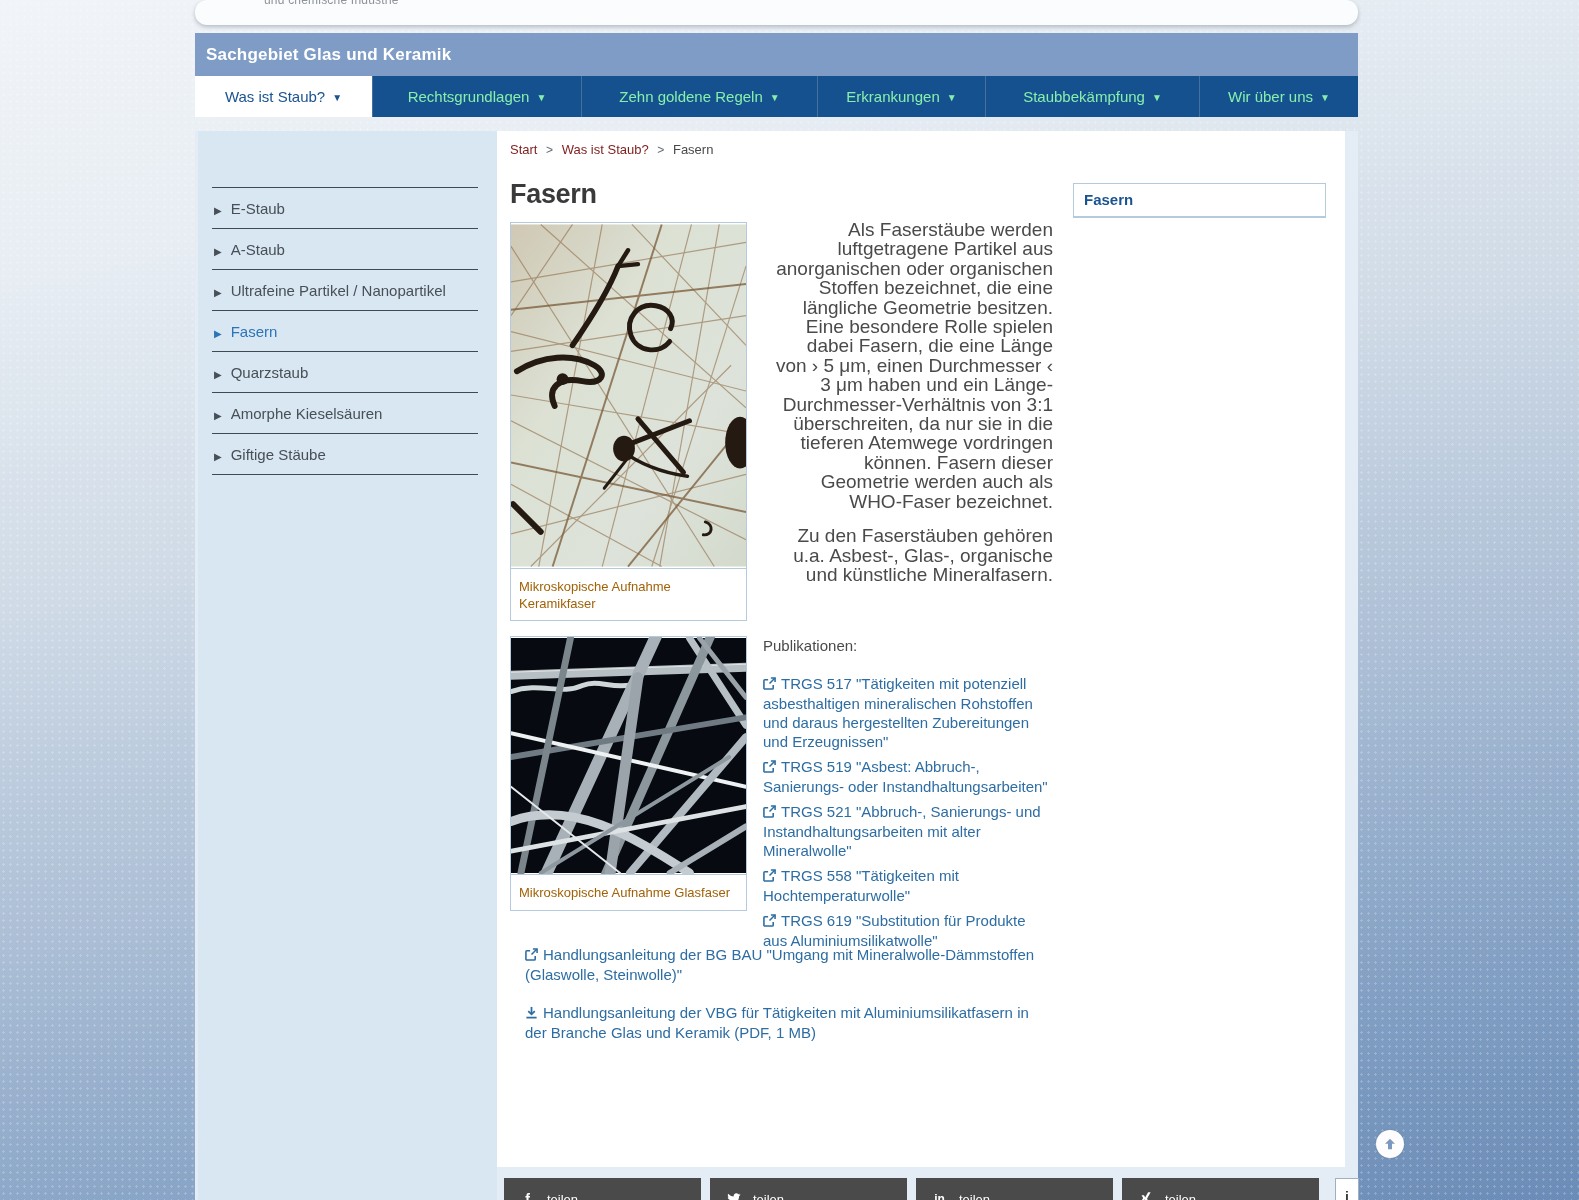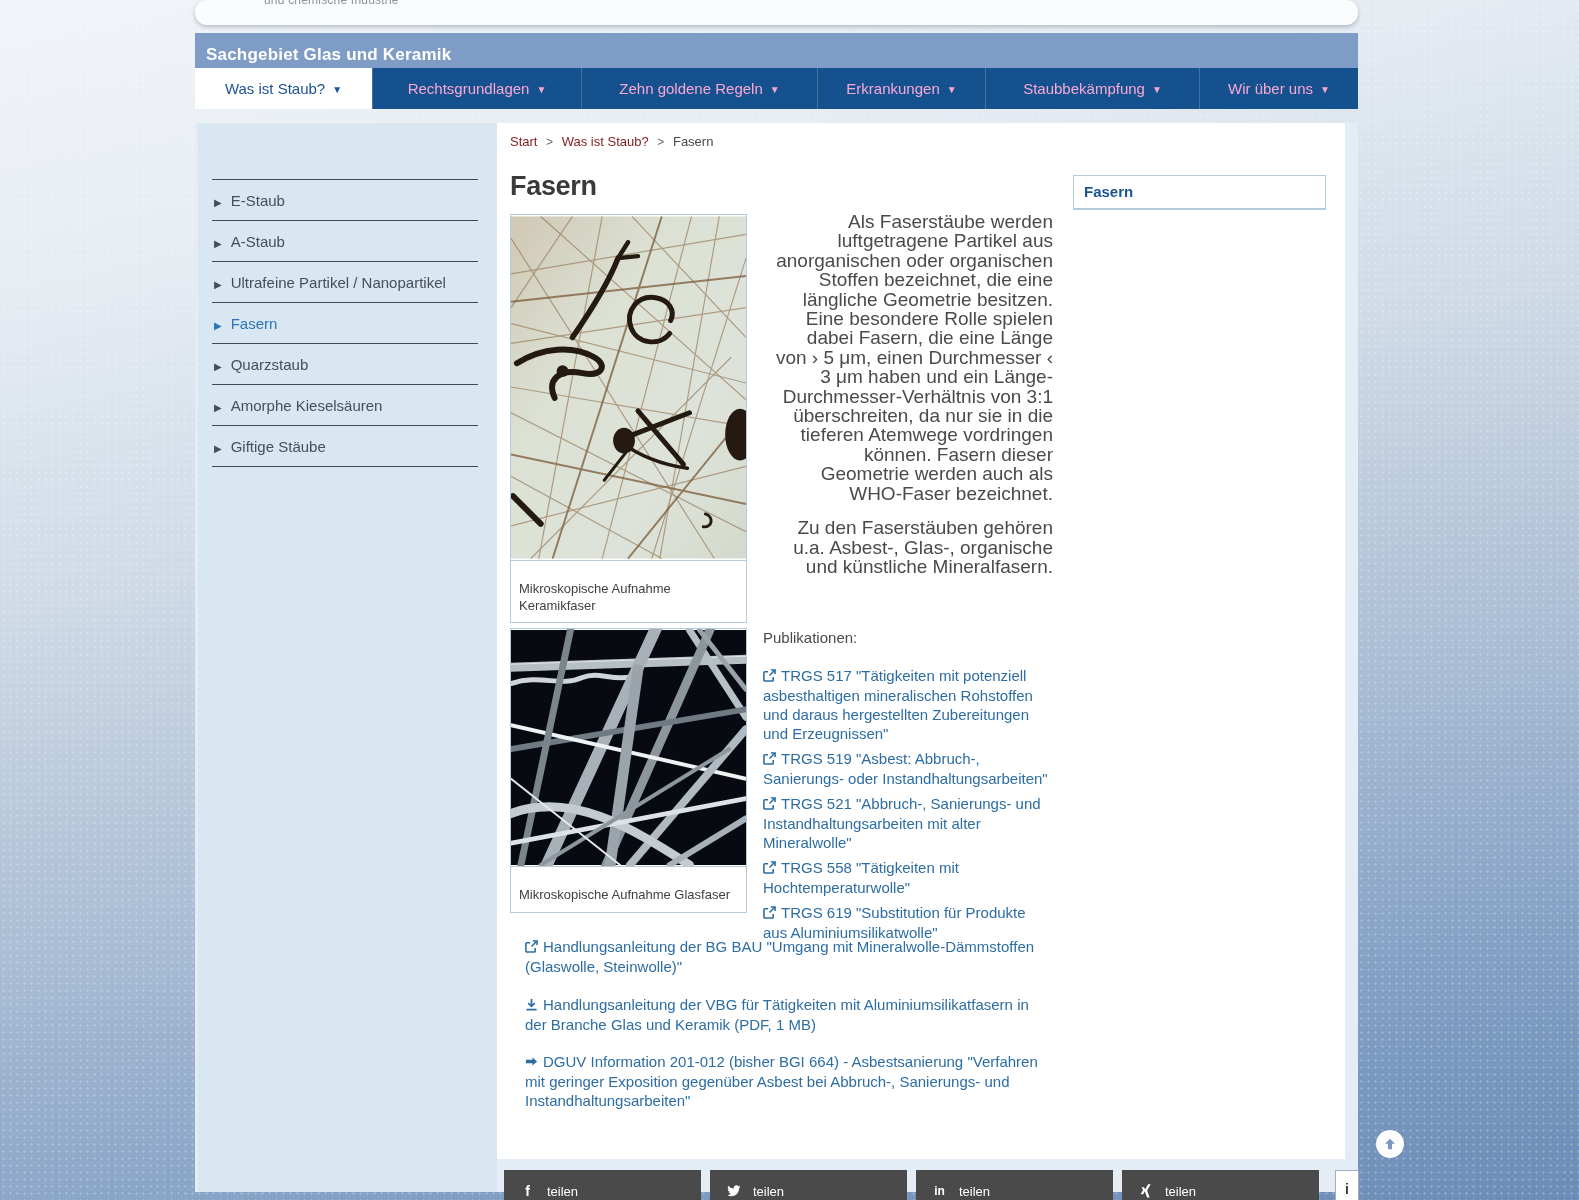--- a/index.html
+++ b/index.html
@@ -15,27 +15,27 @@
   }
 
   .site { position:absolute; left:195px; top:0; width:1163px; }
 
   
   .header-strip { position:relative; height:25px; background:#fbfcfd; overflow:hidden;
     box-shadow:0 2px 4px rgba(110,122,138,.45);border-radius:12px; }
   .logo-tagline { position:absolute; left:69px; top:-7px; font-size:12px; color:#8e9399; letter-spacing:.2px; }
 
   
-  .banner { margin-top:8px; height:35px; background:#7e9cc5; color:#ffffff;
+  .banner { margin-top:8px; height:43px; background:#7e9cc5; color:#ffffff;
     font-size:17px; font-weight:bold; line-height:43px; padding-left:11px; letter-spacing:.2px; }
 
   
   .nav { display:flex; height:41px; background:#15518f; }
   .nav-item { flex:none; display:flex; align-items:center; justify-content:center;
-    color:#f9a8d4; font-size:15px; border-right:1px solid #46719f; cursor:pointer; }
+    color:#86efac; font-size:15px; border-right:1px solid #46719f; cursor:pointer; }
   .nav-item:last-child { border-right:none; }
   .nav-item.active { background:#ffffff; color:#1b5391; }
   .caret { font-size:10px; margin-left:7px; position:relative; top:1px; }
 
   
   .content-wrap { position:relative; margin-top:14px; height:1069px; background:#e4edf6; }
   .sidebar-panel { position:absolute; left:3px; top:0; width:299px; height:1069px; background:#d9e7f3; }
 
   .menu { list-style:none; margin:56px 19px 0 14px; border-top:1px solid #3f4a52; }
   .menu li { display:flex; align-items:baseline; gap:9px; padding:12px 0 11px 2px;
@@ -46,21 +46,21 @@
   .main-panel { position:absolute; left:302px; top:0; width:848px; height:1036px; background:#ffffff; }
 
   .breadcrumb { position:absolute; left:13px; top:11px; font-size:13px; color:#4a4a4a; }
   .breadcrumb a { color:#7f1d1d; text-decoration:none; cursor:pointer; }
   .breadcrumb .sep { color:#5f6a74; margin:0 5px; font-size:12px; }
 
   h1.page-title { position:absolute; left:13px; top:48px; font-size:27px; font-weight:bold; color:#3a3a3a; letter-spacing:-.3px; }
 
   .figure { position:absolute; left:13px; width:237px; border:1px solid #b3cbdd; background:#fff; }
   .figure-img { display:block; width:100%; }
-  .figure figcaption { border-top:1px solid #b3cbdd; padding:20px 8px 8px; font-size:13px; color:#404040; line-height:1.28; }
+  .figure figcaption { border-top:1px solid #b3cbdd; padding:10px 8px 8px; font-size:13px; color:#a16207; line-height:1.28; }
   #figure1 { top:91px; }
   #figure2 { top:505px; }
 
   .para-col { position:absolute; left:274px; top:89px; width:282px; font-size:19px; line-height:19.4px; color:#4a4a4a;text-align:right; }
   .para-col p + p { margin-top:15px; }
 
   .pubs-col { position:absolute; left:266px; top:505px; width:286px; font-size:15px; line-height:19px; color:#4a4a4a; }
   .pubs-heading { margin-bottom:19px; }
   .pub-link { display:block; color:#2d6da3; text-decoration:none; margin-bottom:6px; cursor:pointer; }
   .icon-inline { display:inline-block; vertical-align:-1px; margin-right:5px; color:#2d6da3; }
@@ -304,23 +304,20 @@
                 <path d="M8.5 1H13v4.5" fill="none" stroke="currentColor" stroke-width="1.7"></path>
                 <path d="M12.6 1.4L7 7" fill="none" stroke="currentColor" stroke-width="1.7"></path>
               </svg></span><span>Handlungsanleitung der BG BAU "Umgang mit Mineralwolle-Dämmstoffen (Glaswolle, Steinwolle)"</span></a>
 
         <a class="wide-link" id="wide2"><span class="icon-inline"><svg width="13" height="13" viewBox="0 0 14 14">
                 <path d="M7 1v7.5" stroke="currentColor" stroke-width="1.9" fill="none"></path>
                 <path d="M3.5 5.5L7 9l3.5-3.5" fill="none" stroke="currentColor" stroke-width="1.9"></path>
                 <path d="M1.5 12.5h11" stroke="currentColor" stroke-width="1.9"></path>
               </svg></span><span>Handlungsanleitung der VBG für Tätigkeiten mit Aluminiumsilikatfasern in der Branche Glas und Keramik (PDF, 1 MB)</span></a>
 
-        <a class="wide-link" id="wide3"><span class="icon-inline"><svg width="13" height="13" viewBox="0 0 14 14">
-                <path d="M1 5.2h7V2.6l5 4.4-5 4.4V8.8H1z" fill="currentColor"></path>
-              </svg></span><span>DGUV Information 201-012 (bisher BGI 664) - Asbestsanierung "Verfahren mit geringer Exposition gegenüber Asbest bei Abbruch-, Sanierungs- und Instandhaltungsarbeiten"</span></a>
 
         <div class="aside-box">
           <div class="aside-title">Fasern</div>
         </div>
       </div>
 
       <div class="share-row">
         <button class="share-btn">
           <span class="share-icn">f</span>
           <span>teilen</span>

